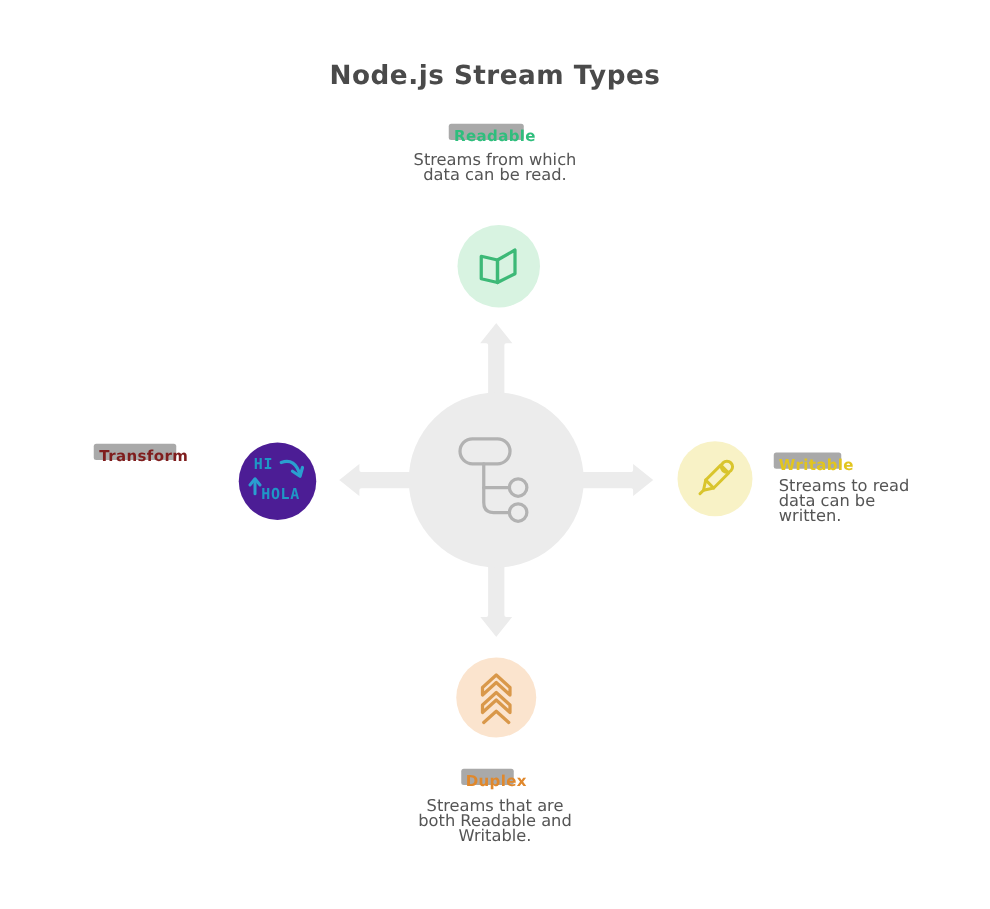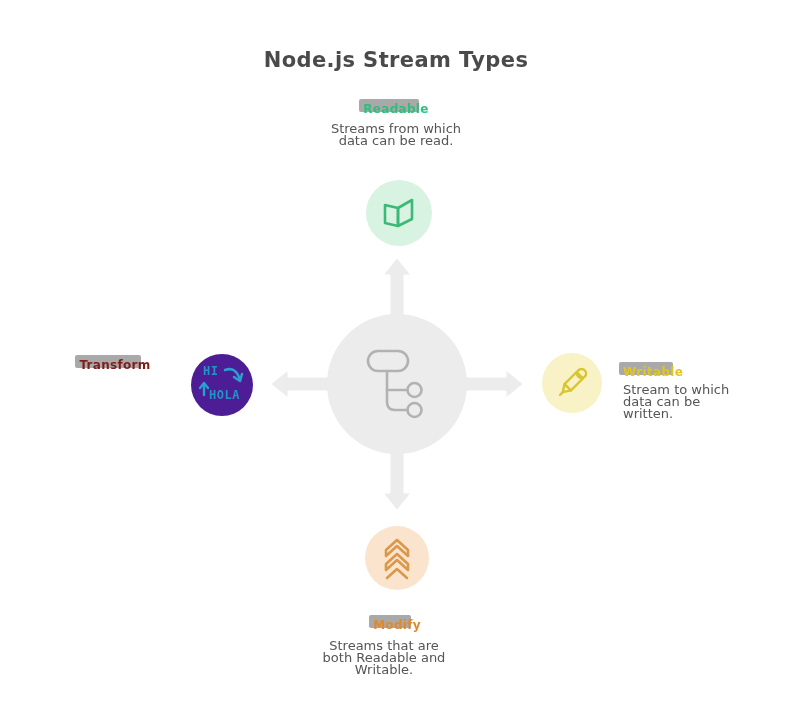--- a/index.html
+++ b/index.html
@@ -85,39 +85,39 @@
       </g>
     </svg>
   </div>
 
   <div class="tagwrap" style="top:361px;left:623px;width:120px;">
     <div class="tag">
       <span class="bar"></span>
       <span class="txt txt-yellow">Writable</span>
     </div>
   </div>
-  <p class="desc" style="top:384px;left:623px;width:125px;text-align:left;">Stream to which data can be written.</p>
+  <p class="desc" style="top:384px;left:623px;width:125px;text-align:left;">Streams to read data can be written.</p>
   <div class="icon-circle bg-yellow" style="left:542px;top:353px;width:60px;height:60px;">
     <svg width="40" height="40" viewBox="0 0 40 40">
       <g stroke="#d9c52d" stroke-width="2.4" fill="none" stroke-linejoin="round" stroke-linecap="round" transform="rotate(45 20 20)">
         <rect x="15.5" y="2" width="9" height="9" rx="4.5"></rect>
         <rect x="15.5" y="9" width="9" height="17"></rect>
         <path d="M15.5,26 L20,33 L24.5,26"></path>
         <line x1="20" y1="33" x2="20" y2="37"></line>
       </g>
     </svg>
   </div>
 
   <div class="tagwrap center" style="top:614px;left:332px;width:130px;">
     <div class="tag">
       <span class="bar"></span>
-      <span class="txt txt-orange">Modify</span>
+      <span class="txt txt-orange">Duplex</span>
     </div>
   </div>
-  <p class="desc center" style="top:640px;left:318px;width:132px;">Streams that are both Readable and Writable.</p>
+  <p class="desc center" style="top:640px;left:330px;width:132px;">Streams that are both Readable and Writable.</p>
   <div class="icon-circle bg-orange" style="left:365px;top:526px;width:64px;height:64px;">
     <svg width="40" height="46" viewBox="0 0 40 46">
       <g stroke="#d9984a" stroke-width="2.6" fill="none" stroke-linejoin="round" stroke-linecap="round">
         <path d="M9,15 L20,5 L31,15 L31,21 L20,11 L9,21 Z"></path>
         <path d="M9,29 L20,19 L31,29 L31,35 L20,25 L9,35 Z"></path>
         <path d="M10,43 L20,34 L30,43"></path>
       </g>
     </svg>
   </div>
 

